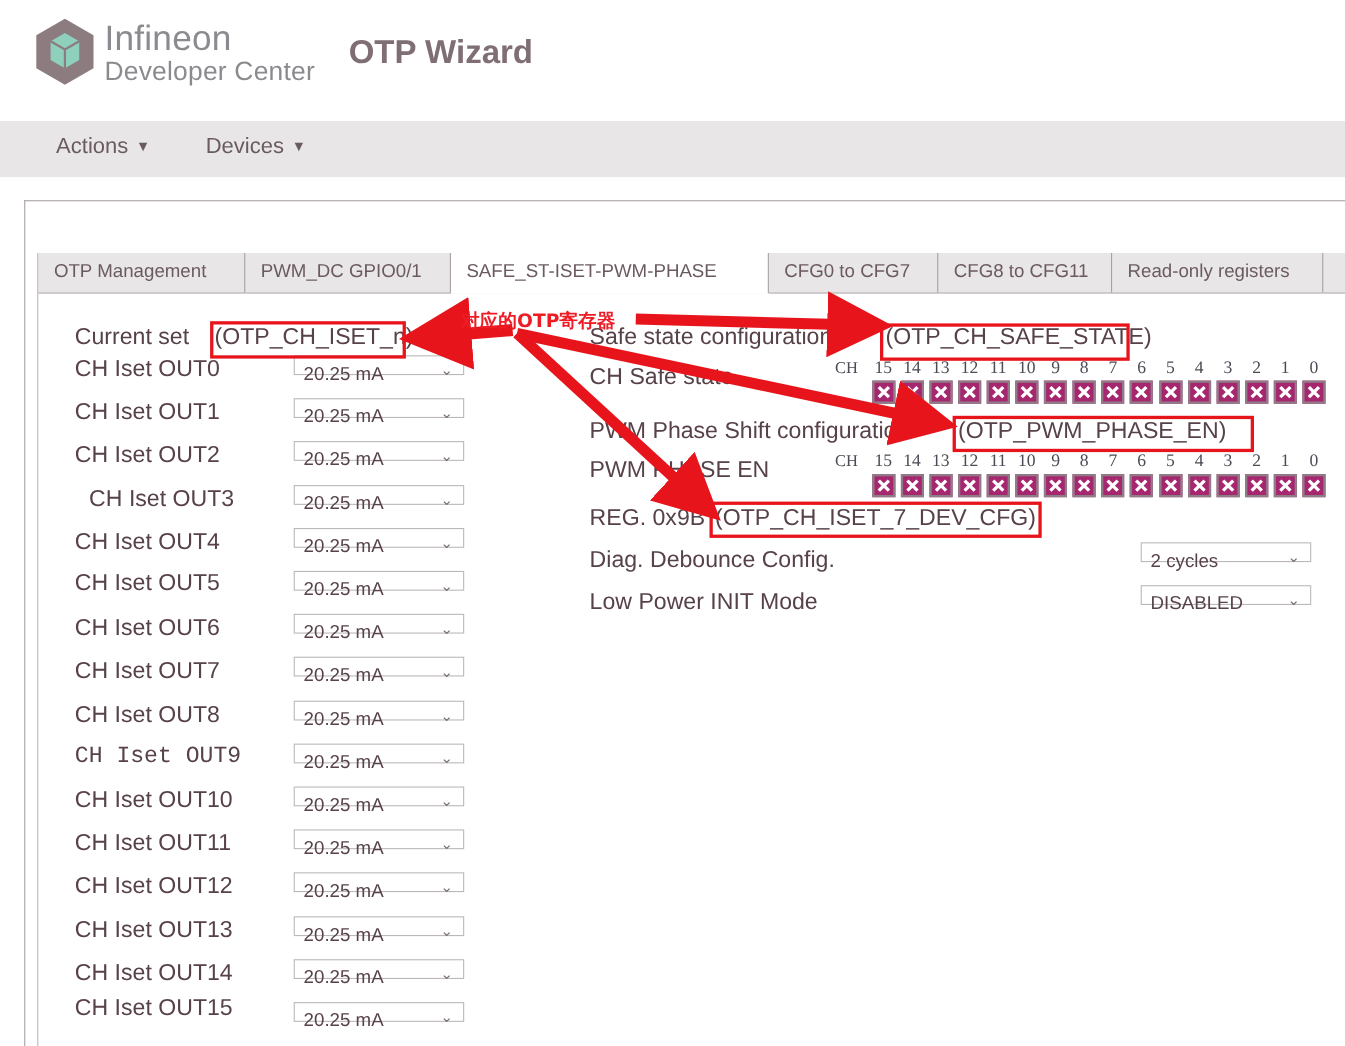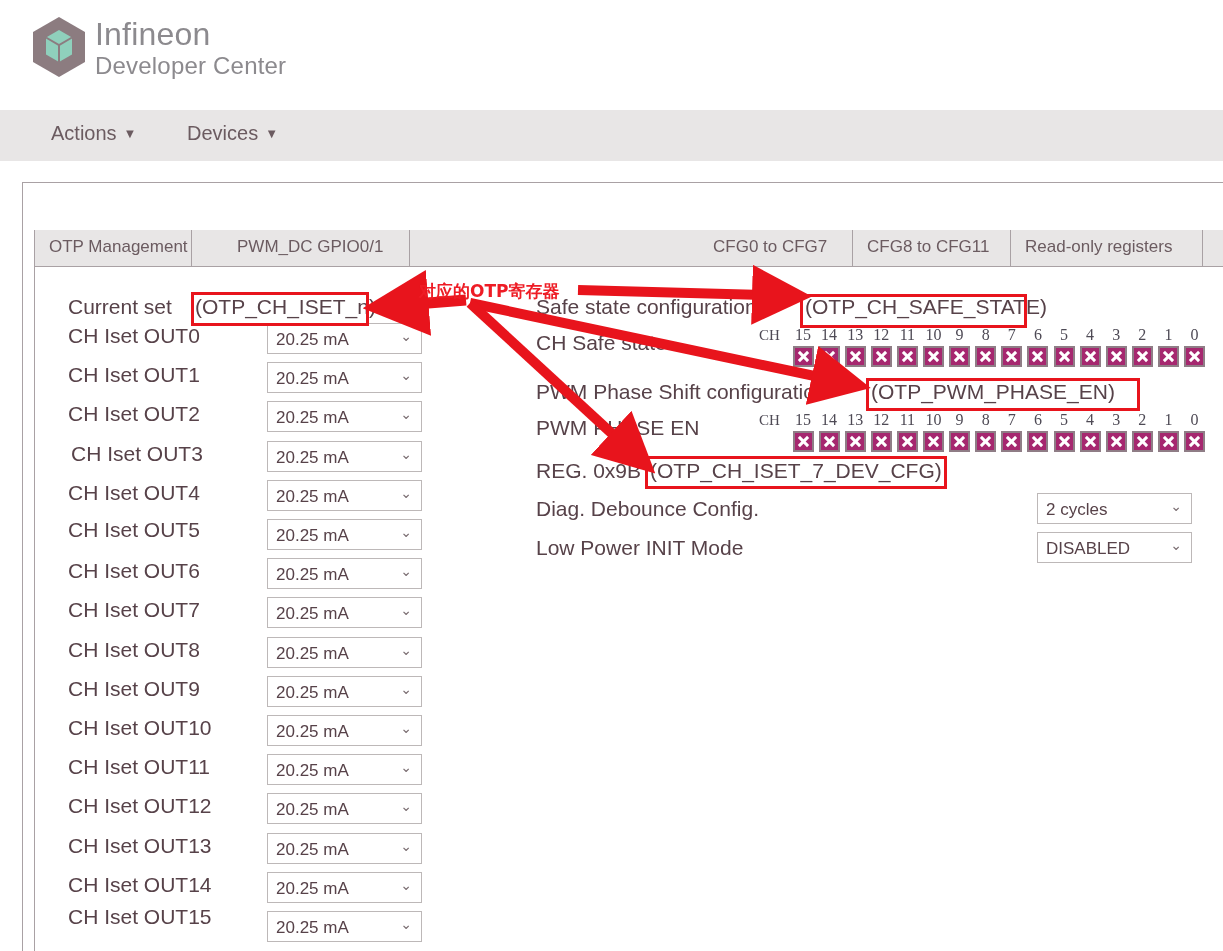--- a/index.html
+++ b/index.html
@@ -45,21 +45,21 @@
                     border-bottom:1px solid #a9a1a4; }
   .itab { position:absolute; top:0; height:36px; font-size:17px; color:#6b5b60;
           padding:7px 14px 0 14px; border-right:1px solid #a9a1a4; white-space:nowrap; }
   .itab.active { background:#ffffff; height:37px; border-bottom:1px solid #fff; }
 
   
   .content { position:absolute; left:0; top:37px; width:1190px; height:685px; background:#fff; }
 
   .lbl { position:absolute; font-size:21px; color:#574249; white-space:nowrap; }
 
-  .ddl { position:absolute; width:155px; height:31px; border:1px solid #bdb8b8;
+  .ddl { position:absolute; width:155px; height:18px; border:1px solid #bdb8b8;
          background:#fff; }
   .ddl .val { position:absolute; left:8px; top:6px; font-size:17px; color:#574249; white-space:nowrap; }
   .ddl .chev { position:absolute; right:9px; top:4px; font-size:14px; color:#7b6e72; }
 
   
   .chrow { position:absolute; }
   .chrow .chlabel { position:absolute; left:0; top:2px; font-size:15px; color:#4e4a55; font-family:"Liberation Serif", serif;}
   .chnum { position:absolute; top:1px; font-size:16px; color:#4e4a55; text-align:center; width:22px;
            font-family:"Liberation Serif", serif;}
   .cbx { position:absolute; top:21px; width:21px; height:21px; background:#a6276f;
@@ -85,37 +85,39 @@
     <svg class="logo-hex" viewBox="0 0 56 62">
       <polygon points="28,1 54,16 54,46 28,61 2,46 2,16" fill="#8c7c80"></polygon>
       <polygon points="28,14 41,21.5 41,38.5 28,46 15,38.5 15,21.5" fill="#8fd0bc"></polygon>
       <polyline points="15,21.5 28,29 41,21.5" fill="none" stroke="#8c7c80" stroke-width="2"></polyline>
       <line x1="28" y1="29" x2="28" y2="46" stroke="#8c7c80" stroke-width="2"></line>
     </svg>
     <div class="brand-text">
       <div class="brand-line1">Infineon</div>
       <div class="brand-line2">Developer Center</div>
     </div>
+    <div class="app-title">OTP Wizard</div>
   </div>
 
   <div class="menubar">
     <div class="menu-item" id="menu-actions">
       <span>Actions</span><span class="caret">▼</span>
     </div>
     <div class="menu-item" id="menu-devices">
       <span>Devices</span><span class="caret">▼</span>
     </div>
   </div>
 
   <div class="outer-panel">
 
     <div class="inner-panel">
       <div class="inner-tabstrip">
-        <div class="itab" style="left:0px;width:157px;">OTP Management</div>
+        <div class="itab" style="left:0px;width:188px;">OTP Management</div>
         <div class="itab" style="left:188px;width:187px;">PWM_DC GPIO0/1</div>
+        <div class="itab active" style="left:375px;width:289px;">SAFE_ST-ISET-PWM-PHASE</div>
         <div class="itab" style="left:664px;width:154px;">CFG0 to CFG7</div>
         <div class="itab" style="left:818px;width:158px;">CFG8 to CFG11</div>
         <div class="itab" style="left:976px;width:192px;">Read-only registers</div>
         <div class="itab" style="left:1168px;width:22px;border-right:none;"></div>
       </div>
 
       <div class="content">
 
         <div class="lbl" style="left:33px;top:28px;">Current set</div>
         <div class="lbl" style="left:160px;top:28px;">(OTP_CH_ISET_n)</div>
@@ -129,21 +131,21 @@
             <div class="lbl" style="left: 33px; top: 96.2px;">CH Iset OUT1</div>
             <div class="ddl" style="left: 232px; top: 95.2px;">
               <span class="val">20.25 mA</span>
               <span class="chev">⌄</span>
             </div>
             <div class="lbl" style="left: 33px; top: 135.4px;">CH Iset OUT2</div>
             <div class="ddl" style="left: 232px; top: 134.4px;">
               <span class="val">20.25 mA</span>
               <span class="chev">⌄</span>
             </div>
-            <div class="lbl" style="left: 36px; top: 174.6px;">CH Iset OUT3</div>
+            <div class="lbl" style="left: 46px; top: 174.6px;">CH Iset OUT3</div>
             <div class="ddl" style="left: 232px; top: 173.6px;">
               <span class="val">20.25 mA</span>
               <span class="chev">⌄</span>
             </div>
             <div class="lbl" style="left: 33px; top: 213.8px;">CH Iset OUT4</div>
             <div class="ddl" style="left: 232px; top: 212.8px;">
               <span class="val">20.25 mA</span>
               <span class="chev">⌄</span>
             </div>
             <div class="lbl" style="left: 33px; top: 241px; margin-top: 10px;">CH Iset OUT5</div>
@@ -159,21 +161,21 @@
             <div class="lbl" style="left: 33px; top: 331.4px;">CH Iset OUT7</div>
             <div class="ddl" style="left: 232px; top: 330.4px;">
               <span class="val">20.25 mA</span>
               <span class="chev">⌄</span>
             </div>
             <div class="lbl" style="left: 33px; top: 370.6px;">CH Iset OUT8</div>
             <div class="ddl" style="left: 232px; top: 369.6px;">
               <span class="val">20.25 mA</span>
               <span class="chev">⌄</span>
             </div>
-            <div class="lbl" style="left: 33px; top: 409.8px;">CH Iset OUT9</div>
+            <div class="lbl" style="left: 33px; top: 409.8px; font-family: Liberation Mono, monospace;">CH Iset OUT9</div>
             <div class="ddl" style="left: 232px; top: 408.8px;">
               <span class="val">20.25 mA</span>
               <span class="chev">⌄</span>
             </div>
             <div class="lbl" style="left: 33px; top: 449px;">CH Iset OUT10</div>
             <div class="ddl" style="left: 232px; top: 448px;">
               <span class="val">20.25 mA</span>
               <span class="chev">⌄</span>
             </div>
             <div class="lbl" style="left: 33px; top: 488.2px;">CH Iset OUT11</div>

